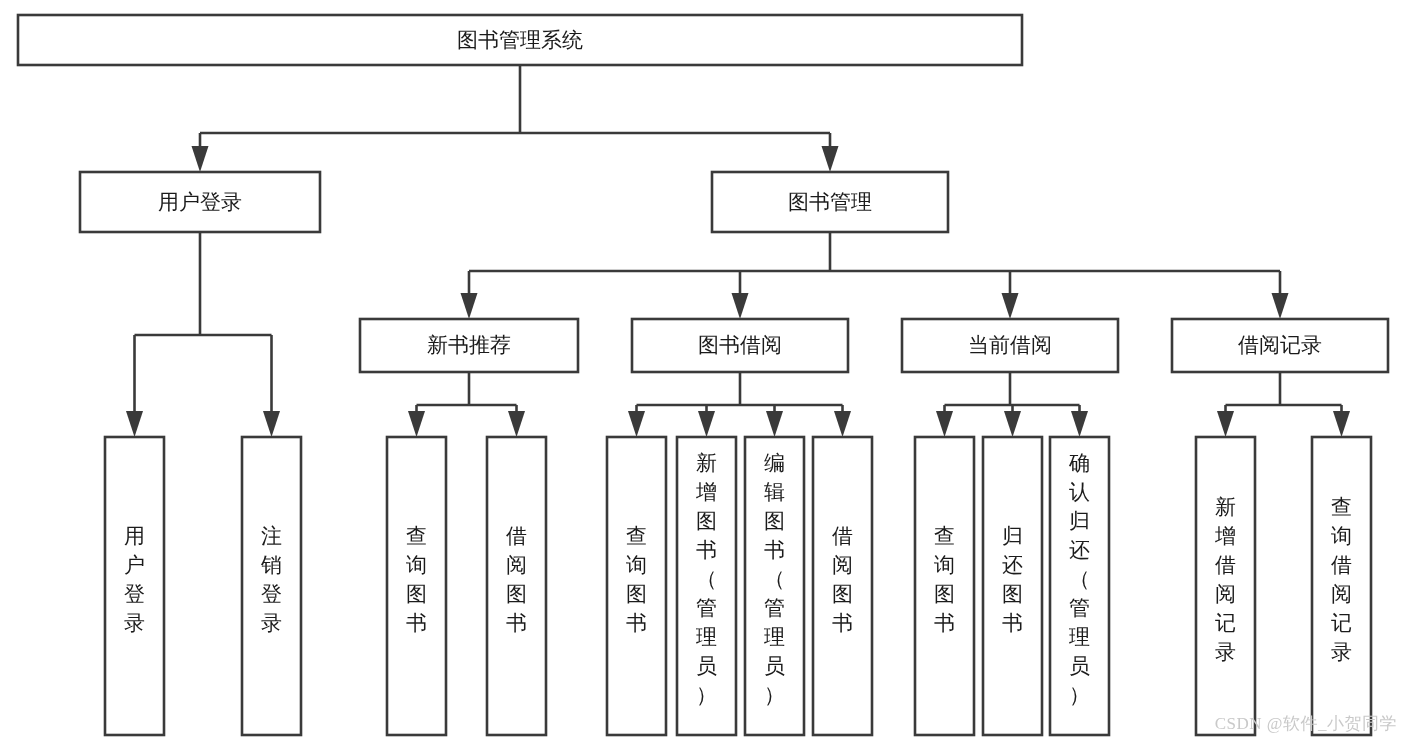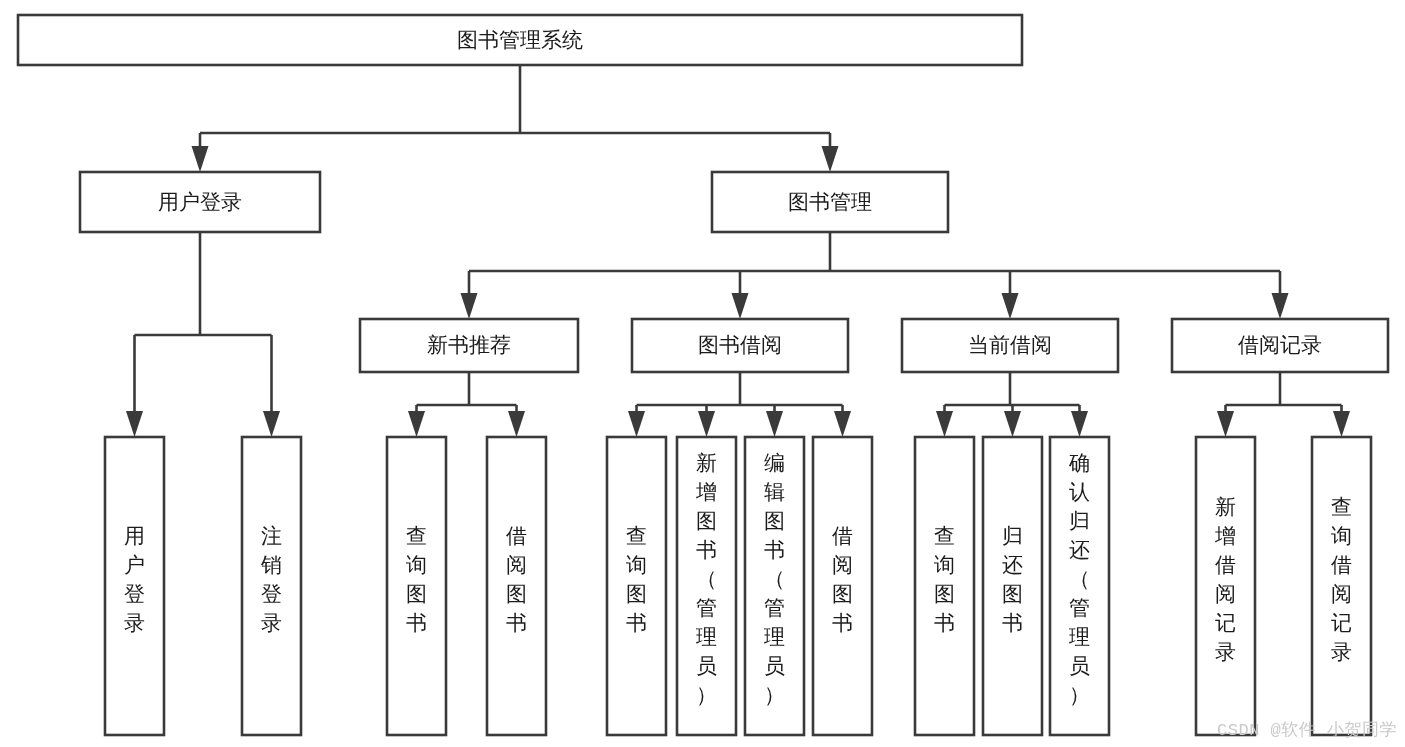--- a/index.html
+++ b/index.html
@@ -52,22 +52,22 @@
   }
   .node-label-v {
     font-family: "Liberation Sans", "DejaVu Sans", sans-serif;
     font-size: 21px;
     fill: #1b1b1b;
     text-anchor: middle;
   }
   .watermark-text {
     position: absolute;
     right: 8px;
-    bottom: 6px;
-    font-family: Liberation Mono, monospace;
+    bottom: 12px;
+    font-family: Liberation Serif, serif;
     font-size: 17px;
     color: #c9c9c9;
     letter-spacing: 0.5px;
     white-space: nowrap;
     user-select: none;
   }
 </style>
 </head>
 <body>
 

